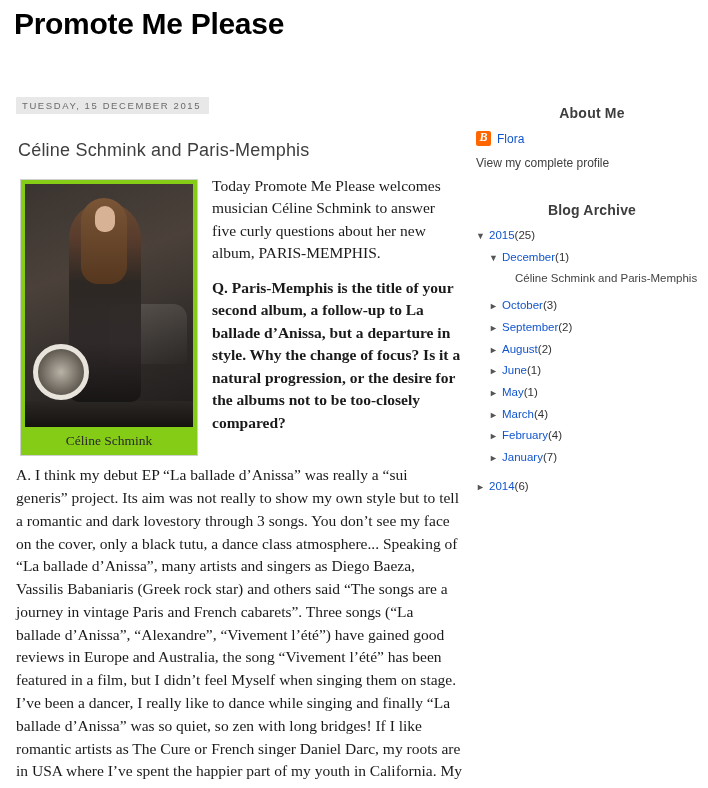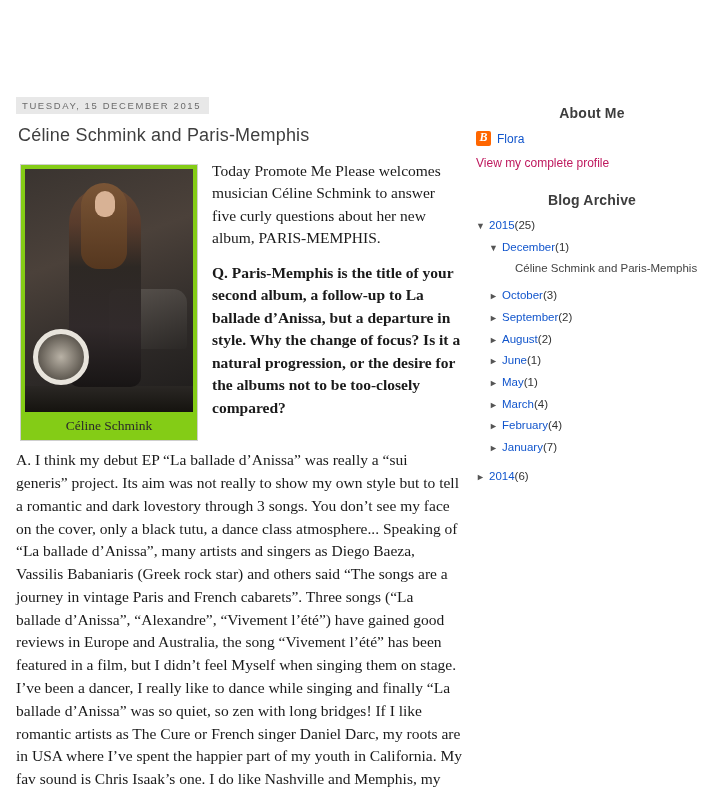--- a/index.html
+++ b/index.html
@@ -48,21 +48,21 @@
     padding-top: 10px;
   }
   .date-header {
     font-family: "Liberation Sans", sans-serif;
     font-size: 9.5px;
     letter-spacing: 1.6px;
     color: #6b6b6b;
     background: #e8e8e8;
     display: inline-block;
     padding: 3px 8px 3px 6px;
-    margin: 0 0 5px 0;
+    margin: 0 0 20px 0;
     text-transform: uppercase;
   }
   .post-title {
     font-family: "Liberation Sans", sans-serif;
     font-size: 18px;
     font-weight: normal;
     color: #3f3f3f;
     margin: 6px 0 14px 2px;
     letter-spacing: 0.2px;
   }
@@ -206,24 +206,24 @@
     font-style: italic;
   }
   .profile-name {
     font-family: "Liberation Sans", sans-serif;
     font-size: 12px;
     color: #1155cc;
   }
   .profile-link {
     font-family: "Liberation Sans", sans-serif;
     font-size: 12px;
-    color: #be185d;
+    color: #404040;
     text-decoration: none;
     display: block;
-    margin-bottom: 22px;
+    margin-bottom: 32px;
   }
   .archive-list { margin-top: 2px; }
   .arch-row {
     display: flex;
     align-items: baseline;
     font-family: "Liberation Sans", sans-serif;
     font-size: 11.5px;
     line-height: 1.25;
     margin-bottom: 7px;
   }
@@ -246,20 +246,21 @@
     padding-left: 39px;
     margin-bottom: 12px;
     line-height: 1.3;
   }
 </style>
 </head>
 <body>
 
 <div id="page">
 
+  <h1 class="blog-title">Promote Me Please</h1>
 
   <div class="layout">
 
     <div class="main-col">
 
       <div class="date-header">Tuesday, 15 December 2015</div>
 
       <h2 class="post-title">Céline Schmink and Paris-Memphis</h2>
 
       <div class="post-body">

